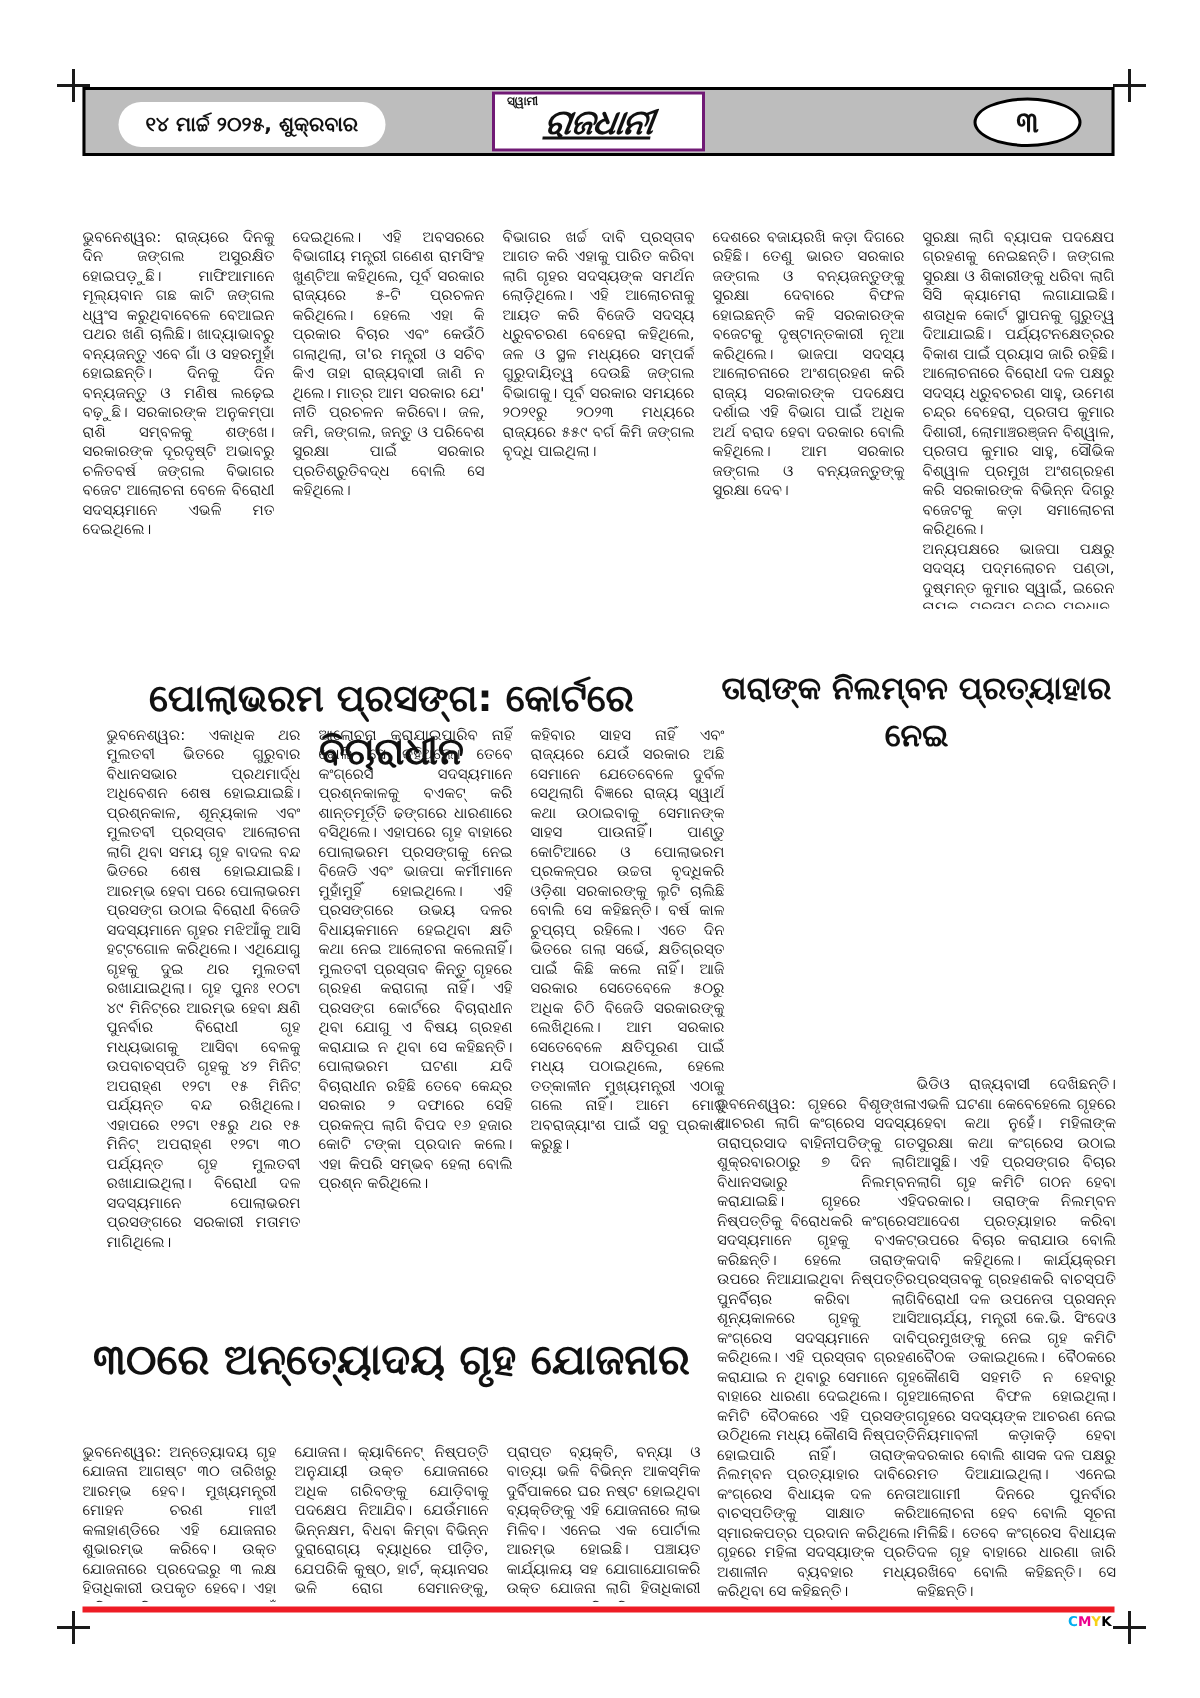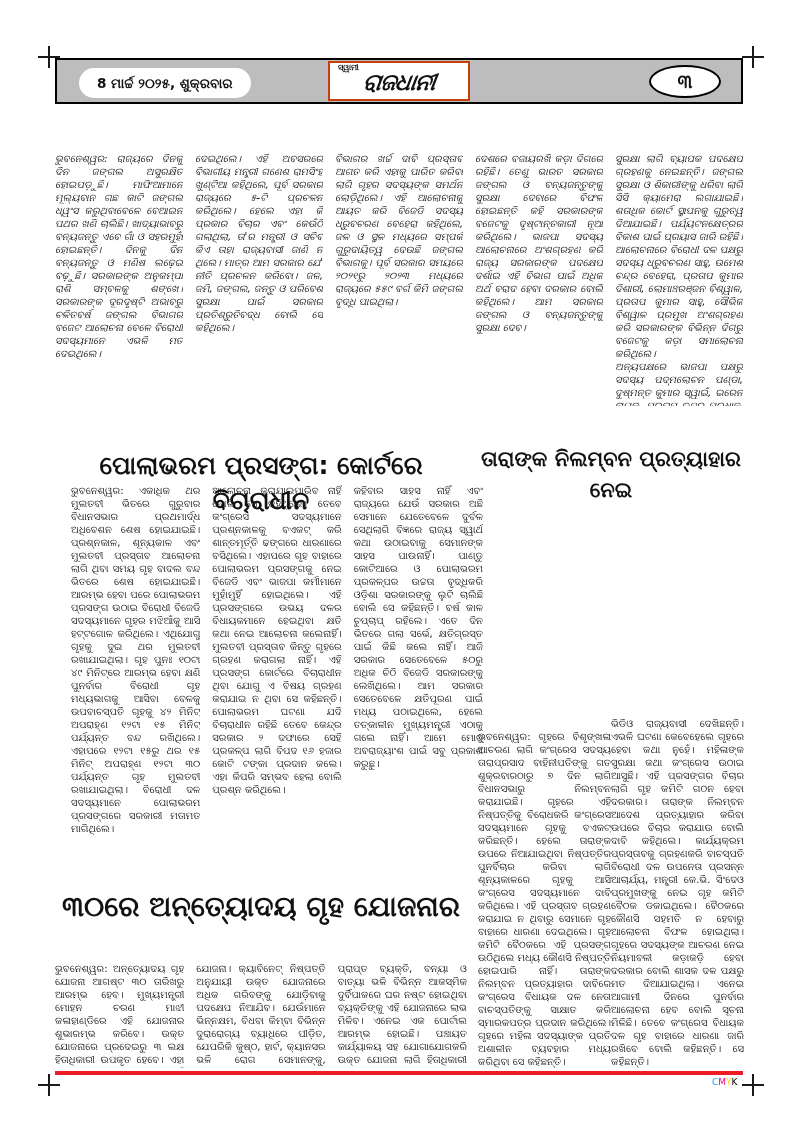--- a/index.html
+++ b/index.html
@@ -8,60 +8,60 @@
   
   .crop{position:absolute;width:22px;height:22px;}
   .crop::before{content:"";position:absolute;left:0;top:10px;width:22px;height:2px;background:#1a1a1a;}
   .crop::after{content:"";position:absolute;left:10px;top:0;width:2px;height:22px;background:#1a1a1a;}
   
   .header-bar{position:absolute;left:55px;top:58px;width:688px;height:46px;
               border:2px solid #000;box-sizing:border-box;}
   .date-pill{position:absolute;left:22px;top:8px;height:30px;background:#fff;border-radius:15px;
              padding:0 18px;display:flex;align-items:center;font-size:13.5px;font-weight:bold;}
   .masthead{position:absolute;left:50%;top:1px;transform:translateX(-50%);width:142px;height:40px;
-            background:#fff;border:2px solid #c2410c;box-sizing:border-box;text-align:center;overflow:hidden;}
+            background:#fff;border:2px solid #701a75;box-sizing:border-box;text-align:center;overflow:hidden;text-decoration:underline;}
   .masthead-small{position:absolute;left:8px;top:0;font-size:8px;font-weight:bold;line-height:10px;}
   .masthead-main{font-size:23px;font-weight:bold;font-style:italic;line-height:38px;letter-spacing:-1px;
                  transform:skewX(-8deg);display:block;}
   .page-oval{position:absolute;right:20px;top:5px;width:72px;height:33px;background:#fff;
              border:2px solid #000;border-radius:50%;box-sizing:border-box;
              display:flex;align-items:center;justify-content:center;font-size:19px;font-weight:bold;}
   
   .headline-main{position:absolute;left:30px;top:102px;width:740px;text-align:center;
                  font-size:37px;font-weight:bold;line-height:46px;white-space:nowrap;overflow:hidden;}
   .headline-sub{position:absolute;text-align:center;font-weight:bold;overflow:hidden;margin-top:40px;}
   .hl-mid-left{left:55px;top:408px;width:412px;font-size:25px;line-height:35px;}
   .hl-mid-right{left:478px;top:404px;width:266px;font-size:21px;line-height:31px;text-align:center;}
   .hl-bottom{left:55px;top:846px;width:412px;font-size:28px;line-height:41px;}
   
   .story-cols{position:absolute;display:flex;}
   .col{flex:1 1 0;text-align:justify;font-size:10px;line-height:13px;overflow:hidden;
        white-space:pre-line;word-break:break-word;}
-  .cols-top{left:55px;top:152px;width:688px;height:254px;gap:12px;font-style:italic;}
+  .cols-top{left:55px;top:152px;width:688px;height:254px;gap:12px;}
   .cols-mid-left{left:55px;top:484px;width:412px;height:390px;gap:12px;margin-left:16px;}
   .cols-mid-right{left:478px;top:472px;width:266px;height:596px;gap:0;align-items:flex-end;}
   .cols-bottom{left:55px;top:962px;width:412px;height:106px;gap:12px;}
   
   .red-bar{position:absolute;left:55px;top:1071px;width:688px;height:4px;}
-  .cmyk{position:absolute;left:712px;top:1077px;font-size:9px;font-weight:normal;letter-spacing:0;}
+  .cmyk{position:absolute;left:712px;top:1077px;font-size:9px;font-weight:bold;letter-spacing:0;}
   .cmyk span{display:inline;}
 </style>
 </head>
 <body>
 
 <div class="page">
 
   <div class="crop" style="left:38px;top:46px;"></div>
   <div class="crop" style="left:742px;top:46px;"></div>
   <div class="crop" style="left:38px;top:1074px;"></div>
   <div class="crop" style="left:742px;top:1074px;"></div>
 
   <div class="header-bar" style="background: rgb(189, 189, 189);">
     <div class="date-pill">
-      <span>8 ମାର୍ଚ୍ଚ ୨୦୨୫, ଶୁକ୍ରବାର</span>
+      <span>୧୪ ମାର୍ଚ୍ଚ ୨୦୨୫, ଶୁକ୍ରବାର</span>
     </div>
     <div class="masthead">
       <span class="masthead-small">ସ୍ୱାମୀ</span>
       <span class="masthead-main">ରାଜଧାନୀ</span>
     </div>
     <div class="page-oval">
       <span>୩</span>
     </div>
   </div>
 

